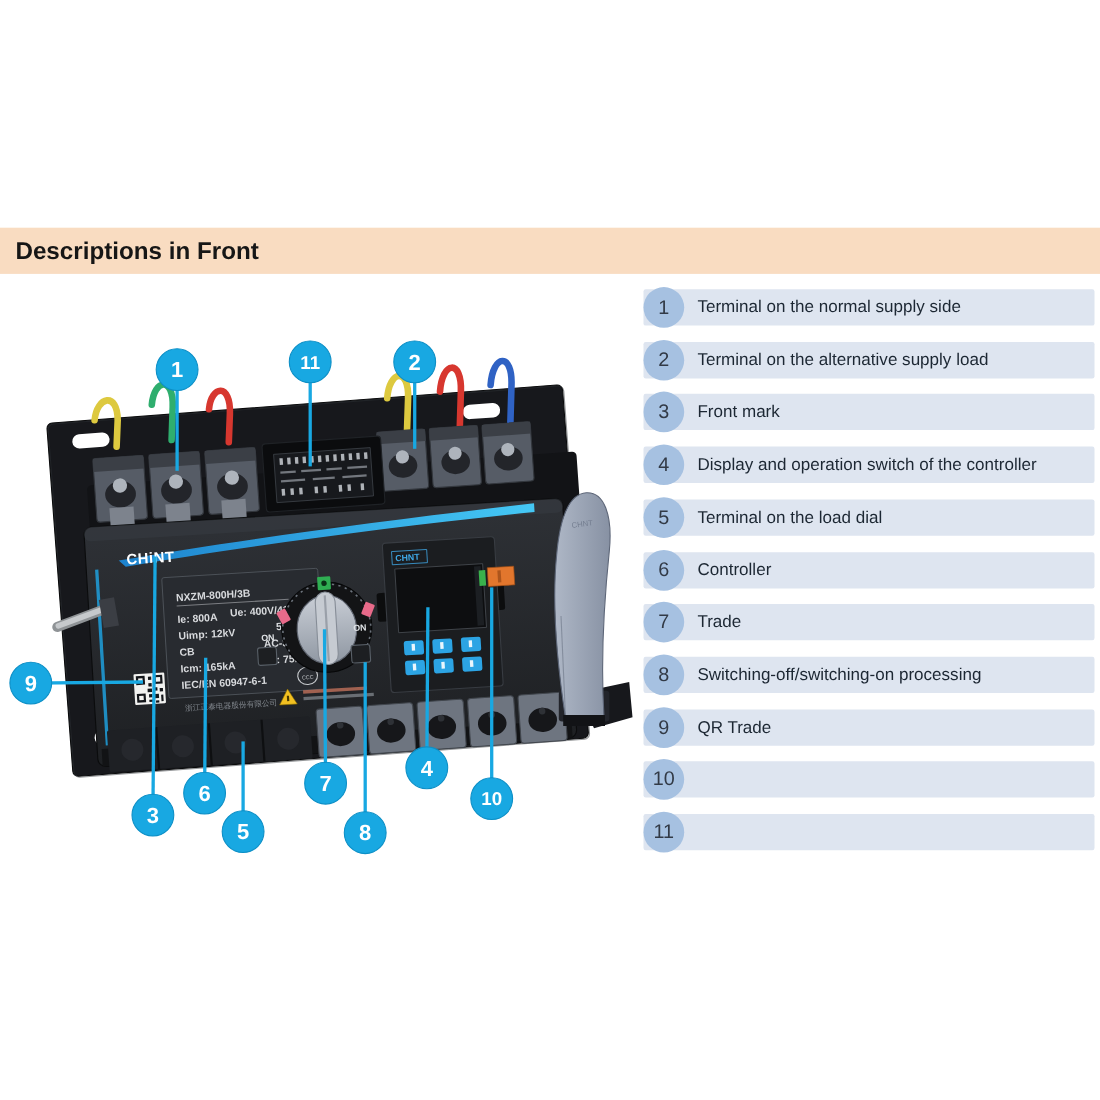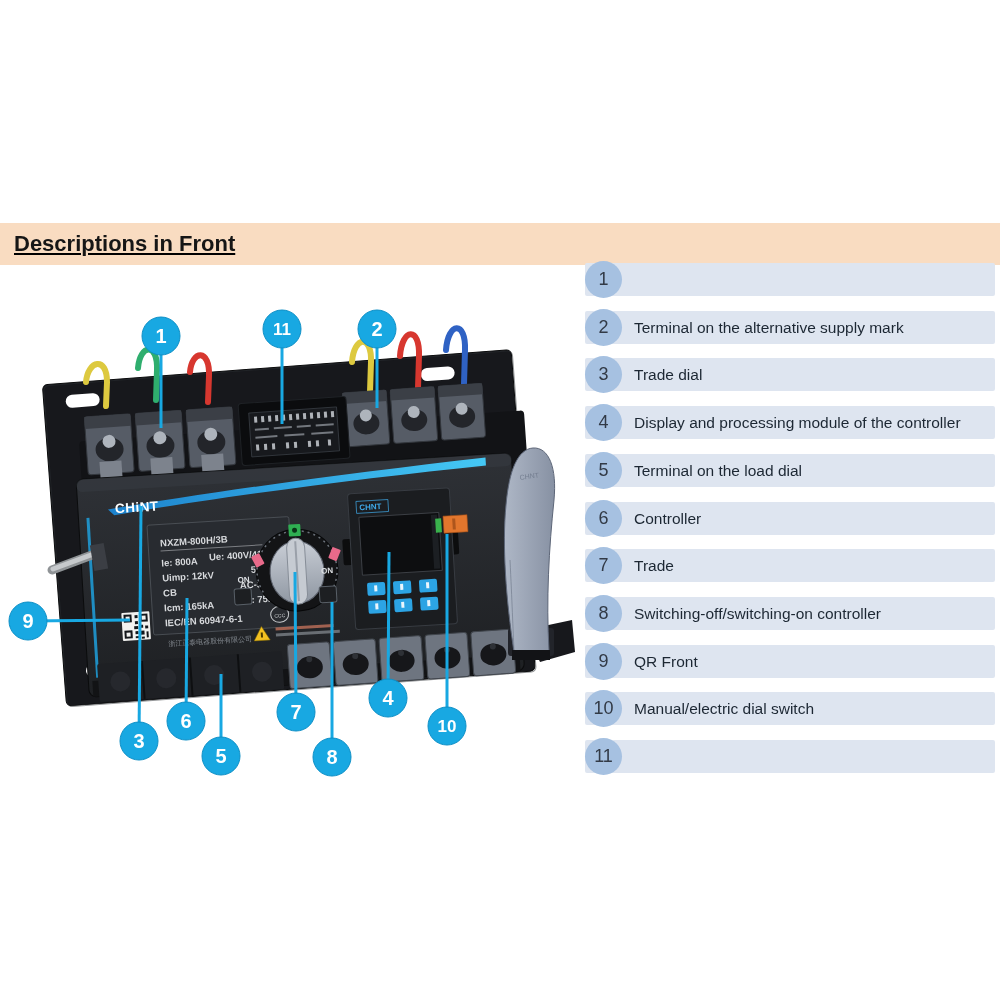--- a/index.html
+++ b/index.html
@@ -1,18 +1,18 @@
 <!DOCTYPE html>
 <html><head>
 <meta charset="utf-8">
 <style>
   html,body{margin:0;padding:0;background:#fff;}
   .stage{position:relative;width:1000px;height:1000px;background:#ffffff;overflow:hidden;
          font-family:"Liberation Sans",sans-serif;}
-  .banner{position:absolute;left:0;top:223px;width:1000px;height:42px;background:#f9dcc1;text-decoration:underline;}
+  .banner{position:absolute;left:0;top:207px;width:1000px;height:42px;background:#f9dcc1;}
   .banner h1{margin:0;padding:0 0 0 14px;font-size:22px;line-height:42px;font-weight:bold;color:#161616;
              font-family:"Liberation Sans",sans-serif;}
   .figure{position:absolute;left:0;top:0;width:580px;height:1000px;}
   .legend{position:absolute;left:585px;top:263px;width:410px;height:520px;}
   .row{position:absolute;left:0;width:410px;height:33px;background:#dee5f0;border-radius:2px;}
   .badge{position:absolute;left:0;top:-2px;width:37px;height:37px;border-radius:50%;background:#a6c1e1;
          color:#323a46;font-size:18px;line-height:37px;text-align:center;}
   .lbl{position:absolute;left:49px;top:0;height:33px;line-height:33px;font-size:15.5px;color:#1c2733;white-space:nowrap;}
   svg text{font-family:"Liberation Sans",sans-serif;}
   .np{fill:#d8dadd;font-size:9.5px;font-weight:bold;}
@@ -334,55 +334,55 @@
         <circle cx="447" cy="726" r="19" fill="#18a8e2" stroke="#0d8fc6"></circle>
         <text x="447" y="732" text-anchor="middle" font-size="17" class="callout-num">10</text>
         <circle cx="282" cy="329" r="19" fill="#18a8e2" stroke="#0d8fc6"></circle>
         <text x="282" y="335" text-anchor="middle" font-size="17" class="callout-num">11</text>
       </g>
   </svg>
 
   <div class="legend">
       <div class="row" style="top: 0px; background: rgb(222, 229, 240);">
         <span class="badge" style="background: rgb(166, 193, 225);">1</span>
+        <span class="lbl">Terminal on the normal supply side</span>
       </div>
       <div class="row" style="top: 48px; background: rgb(222, 229, 240);">
         <span class="badge" style="background: rgb(166, 193, 225);">2</span>
-        <span class="lbl">Terminal on the alternative supply mark</span>
+        <span class="lbl">Terminal on the alternative supply load</span>
       </div>
       <div class="row" style="top: 95px; background: rgb(222, 229, 240);">
         <span class="badge" style="background: rgb(166, 193, 225);">3</span>
-        <span class="lbl">Trade dial</span>
+        <span class="lbl">Front mark</span>
       </div>
       <div class="row" style="top: 143px; background: rgb(222, 229, 240);">
         <span class="badge" style="background: rgb(166, 193, 225);">4</span>
-        <span class="lbl">Display and processing module of the controller</span>
+        <span class="lbl">Display and operation switch of the controller</span>
       </div>
       <div class="row" style="top: 191px; background: rgb(222, 229, 240);">
         <span class="badge" style="background: rgb(166, 193, 225);">5</span>
         <span class="lbl">Terminal on the load dial</span>
       </div>
       <div class="row" style="top: 239px; background: rgb(222, 229, 240);">
         <span class="badge" style="background: rgb(166, 193, 225);">6</span>
         <span class="lbl">Controller</span>
       </div>
       <div class="row" style="top: 286px; background: rgb(222, 229, 240);">
         <span class="badge" style="background: rgb(166, 193, 225);">7</span>
         <span class="lbl">Trade</span>
       </div>
       <div class="row" style="top: 334px; background: rgb(222, 229, 240);">
         <span class="badge" style="background: rgb(166, 193, 225);">8</span>
-        <span class="lbl">Switching-off/switching-on controller</span>
+        <span class="lbl">Switching-off/switching-on processing</span>
       </div>
       <div class="row" style="top: 382px; background: rgb(222, 229, 240);">
         <span class="badge" style="background: rgb(166, 193, 225);">9</span>
-        <span class="lbl">QR Front</span>
+        <span class="lbl">QR Trade</span>
       </div>
       <div class="row" style="top: 429px; background: rgb(222, 229, 240);">
         <span class="badge" style="background: rgb(166, 193, 225);">10</span>
-        <span class="lbl">Manual/electric dial switch</span>
       </div>
       <div class="row" style="top: 477px; background: rgb(222, 229, 240);">
         <span class="badge" style="background: rgb(166, 193, 225);">11</span>
       </div>
     </div>
 
 </div>
 
 </body></html>

